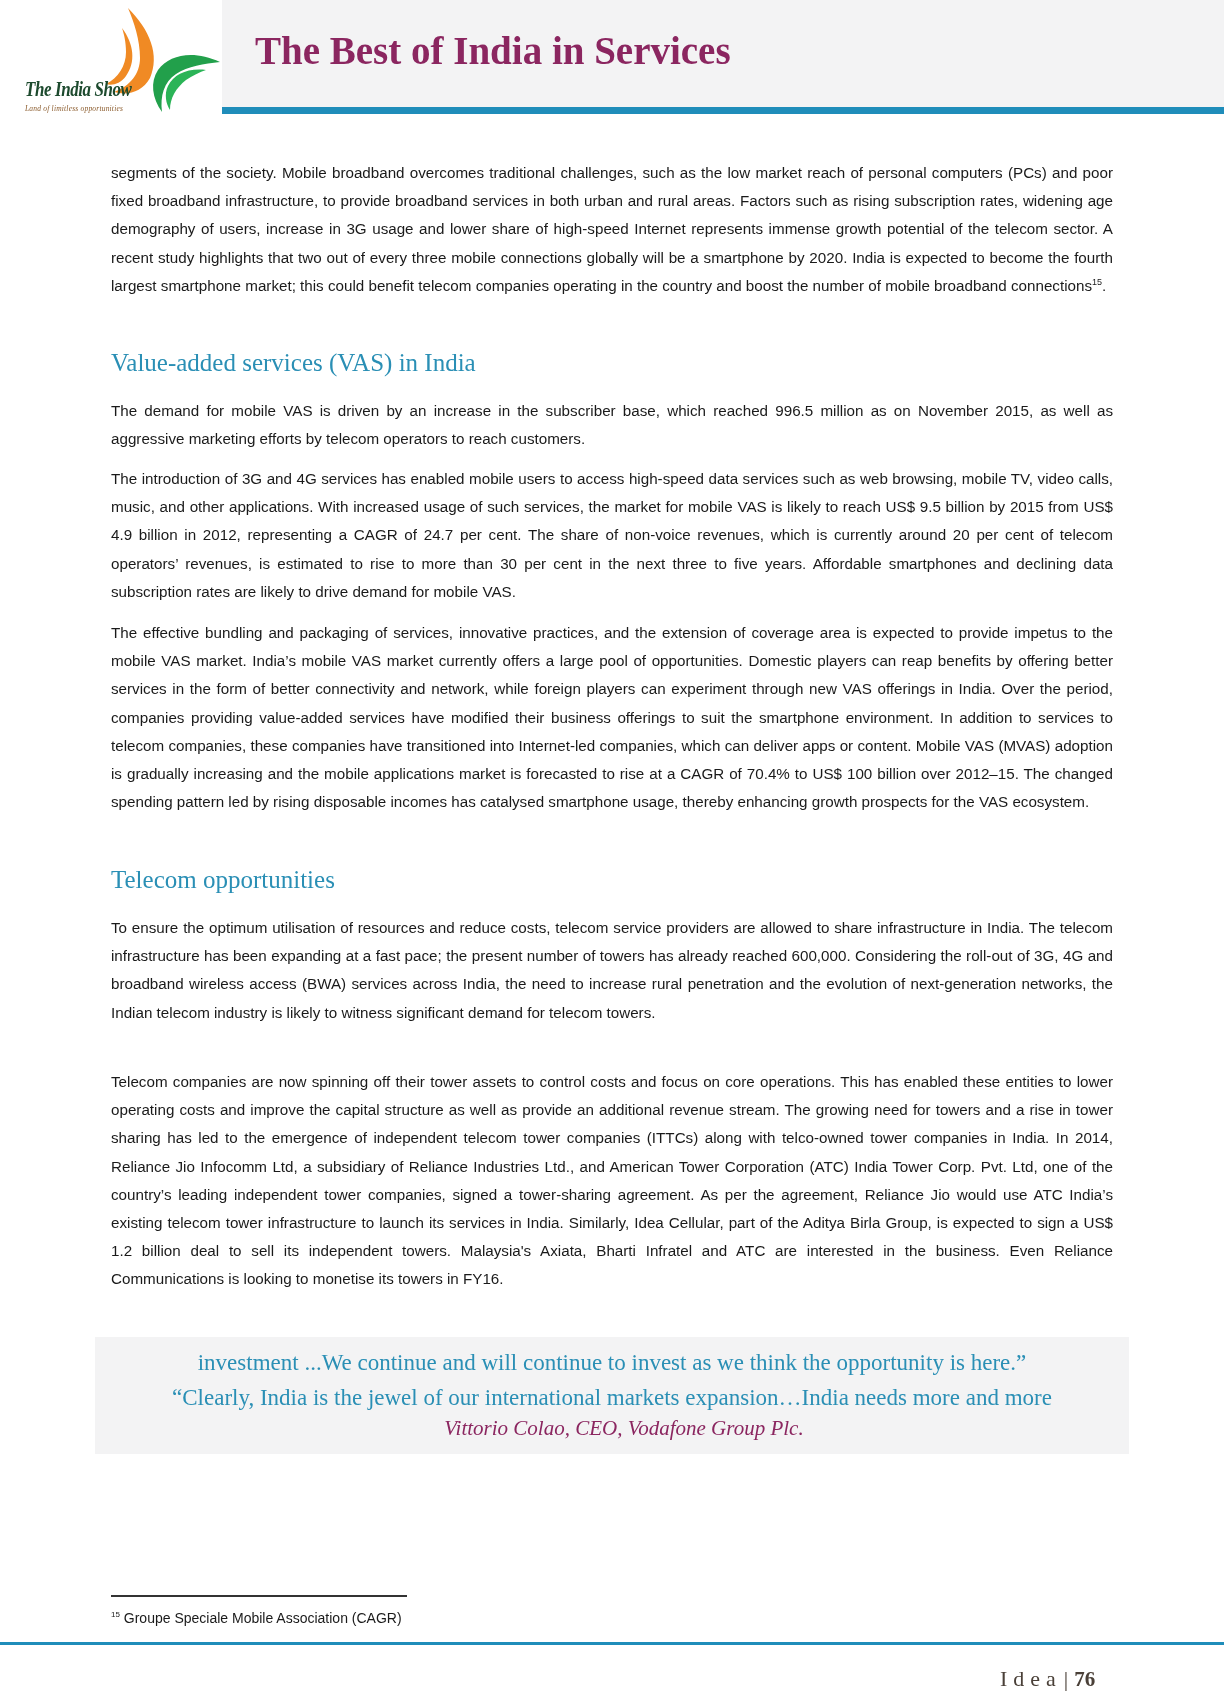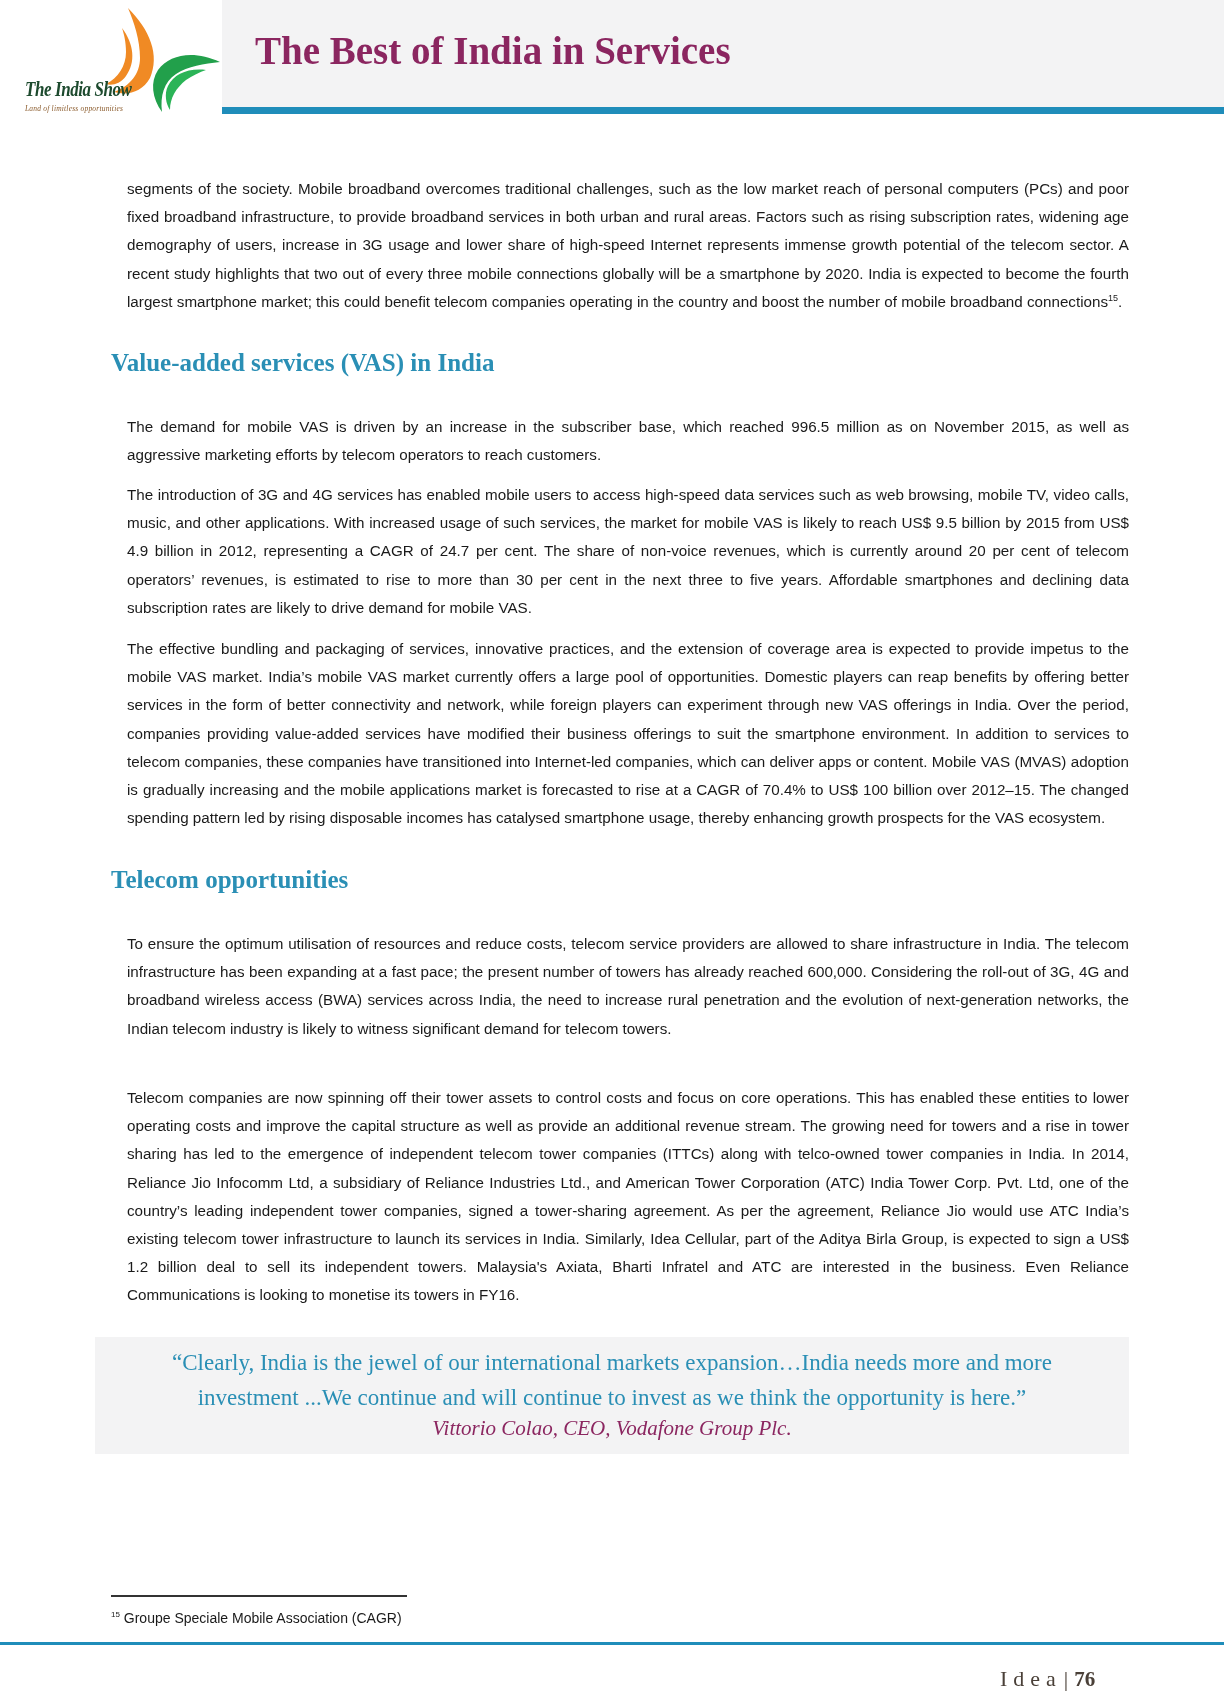--- a/index.html
+++ b/index.html
@@ -8,28 +8,28 @@
   .logo { position:absolute; left:10px; top:0; width:222px; height:118px; }
   .logo-text { position:absolute; left:15px; top:78px; font-family:"Liberation Serif", serif; font-style:italic; font-weight:bold;
                color:#1d4a2e; font-size:20px; letter-spacing:-0.5px; transform:scaleX(0.85); transform-origin:left; }
   .logo-tag { position:absolute; left:15px; top:104px; font-family:"Liberation Serif", serif; font-style:italic; font-weight:normal;
               color:#8a5a2b; font-size:7.5px; letter-spacing:0.2px; }
   .header-band { position:absolute; left:222px; top:0; width:1002px; height:107px; background:#f3f3f4; }
   .header-bar { position:absolute; left:222px; top:107px; width:1002px; height:7px; background:#1f8dba; }
   .header-title { position:absolute; left:255px; top:28px; font-family:"Liberation Serif", serif; font-weight:bold;
                   font-size:39px; color:#8b2660; letter-spacing:0px; white-space:nowrap; }
   .body-text { position:absolute; left:111px; width:1002px; font-family:"Liberation Sans", sans-serif;
-               font-size:15.2px; line-height:28.2px; text-align:justify; color:#1a1a1a; margin:16px; }
+               font-size:15.2px; line-height:28.2px; text-align:justify; color:#1a1a1a; margin:0; }
   .sup { font-size:9px; vertical-align:super; line-height:0; }
-  .section-heading { position:absolute; left:111px; font-family:"Liberation Serif", serif; font-weight:bold;
+  .section-heading { position:absolute; left:111px; font-family:"Liberation Serif", serif; font-weight:normal;
                      font-size:25px; color:#2a8fb5; margin:0; white-space:nowrap; }
   .quote-box { position:absolute; left:95px; top:1337px; width:1034px; height:117px; background:#f3f3f4; }
   .quote-text { position:absolute; left:0; top:8px; width:100%; text-align:center; font-family:"Liberation Serif", serif;
                 font-size:23px; line-height:35px; color:#2a8fb5; }
-  .quote-author { position:absolute; left:0; top:79px; width:100%; text-align:center; font-family:"Liberation Serif", serif;
+  .quote-author { position:absolute; left:12px; top:79px; width:100%; text-align:center; font-family:"Liberation Serif", serif;
                   font-style:italic; font-size:21px; color:#8b2660; }
   .footnote-rule { position:absolute; left:111px; top:1595px; width:296px; height:1.5px; background:#333; }
   .footnote { position:absolute; left:111px; top:1610px; font-size:14px; color:#1a1a1a; white-space:nowrap; }
   .footnote .fn-mark { font-size:8px; vertical-align:super; }
   .footer-bar { position:absolute; left:0; top:1642px; width:1224px; height:3px; background:#1f8dba; }
   .page-num { position:absolute; left:1000px; top:1666px; font-family:"Liberation Serif", serif; font-size:22px; color:#4a4038; white-space:nowrap; }
   .page-num .page-label { letter-spacing:6px; }
   .page-num .page-sep { margin:0 6px 0 2px; }
   .page-num .page-value { font-weight:bold; font-size:21px; }
 </style>
@@ -59,22 +59,22 @@
 <p class="body-text" style="top:397px;">The demand for mobile VAS is driven by an increase in the subscriber base, which reached 996.5 million as on November 2015, as well as aggressive marketing efforts by telecom operators to reach customers.</p>
 <p class="body-text" style="top:465px;">The introduction of 3G and 4G services has enabled mobile users to access high-speed data services such as web browsing, mobile TV, video calls, music, and other applications. With increased usage of such services, the market for mobile VAS is likely to reach US$ 9.5 billion by 2015 from US$ 4.9 billion in 2012, representing a CAGR of 24.7 per cent. The share of non-voice revenues, which is currently around 20 per cent of telecom operators’ revenues, is estimated to rise to more than 30 per cent in the next three to five years. Affordable smartphones and declining data subscription rates are likely to drive demand for mobile VAS.</p>
 <p class="body-text" style="top:619px;">The effective bundling and packaging of services, innovative practices, and the extension of coverage area is expected to provide impetus to the mobile VAS market. India’s mobile VAS market currently offers a large pool of opportunities. Domestic players can reap benefits by offering better services in the form of better connectivity and network, while foreign players can experiment through new VAS offerings in India. Over the period, companies providing value-added services have modified their business offerings to suit the smartphone environment. In addition to services to telecom companies, these companies have transitioned into Internet-led companies, which can deliver apps or content. Mobile VAS (MVAS) adoption is gradually increasing and the mobile applications market is forecasted to rise at a CAGR of 70.4% to US$ 100 billion over 2012–15. The changed spending pattern led by rising disposable incomes has catalysed smartphone usage, thereby enhancing growth prospects for the VAS ecosystem.</p>
 
 <h2 class="section-heading" style="top:866px;">Telecom opportunities</h2>
 <p class="body-text" style="top:914px;">To ensure the optimum utilisation of resources and reduce costs, telecom service providers are allowed to share infrastructure in India. The telecom infrastructure has been expanding at a fast pace; the present number of towers has already reached 600,000. Considering the roll-out of 3G, 4G and broadband wireless access (BWA) services across India, the need to increase rural penetration and the evolution of next-generation networks, the Indian telecom industry is likely to witness significant demand for telecom towers.</p>
 <p class="body-text" style="top:1068px;">Telecom companies are now spinning off their tower assets to control costs and focus on core operations. This has enabled these entities to lower operating costs and improve the capital structure as well as provide an additional revenue stream. The growing need for towers and a rise in tower sharing has led to the emergence of independent telecom tower companies (ITTCs) along with telco-owned tower companies in India. In 2014, Reliance Jio Infocomm Ltd, a subsidiary of Reliance Industries Ltd., and American Tower Corporation (ATC) India Tower Corp. Pvt. Ltd, one of the country’s leading independent tower companies, signed a tower-sharing agreement. As per the agreement, Reliance Jio would use ATC India’s existing telecom tower infrastructure to launch its services in India. Similarly, Idea Cellular, part of the Aditya Birla Group, is expected to sign a US$ 1.2 billion deal to sell its independent towers. Malaysia's Axiata, Bharti Infratel and ATC are interested in the business. Even Reliance Communications is looking to monetise its towers in FY16.</p>
 
 <div class="quote-box">
   <div class="quote-text">
+    <div>investment ...We continue and will continue to invest as we think the opportunity is here.”</div>
     <div>“Clearly, India is the jewel of our international markets expansion…India needs more and more</div>
-    <div>investment ...We continue and will continue to invest as we think the opportunity is here.”</div>
   </div>
   <div class="quote-author">Vittorio Colao, CEO, Vodafone Group Plc.</div>
 </div>
 
 <div class="footnote-rule"></div>
 <div class="footnote"><span class="fn-mark">15</span> <span>Groupe Speciale Mobile Association (CAGR)</span></div>
 
 <div class="footer-bar"></div>
 <div class="page-num"><span class="page-label">Idea</span><span class="page-sep">|</span><span class="page-value">76</span></div>
 

